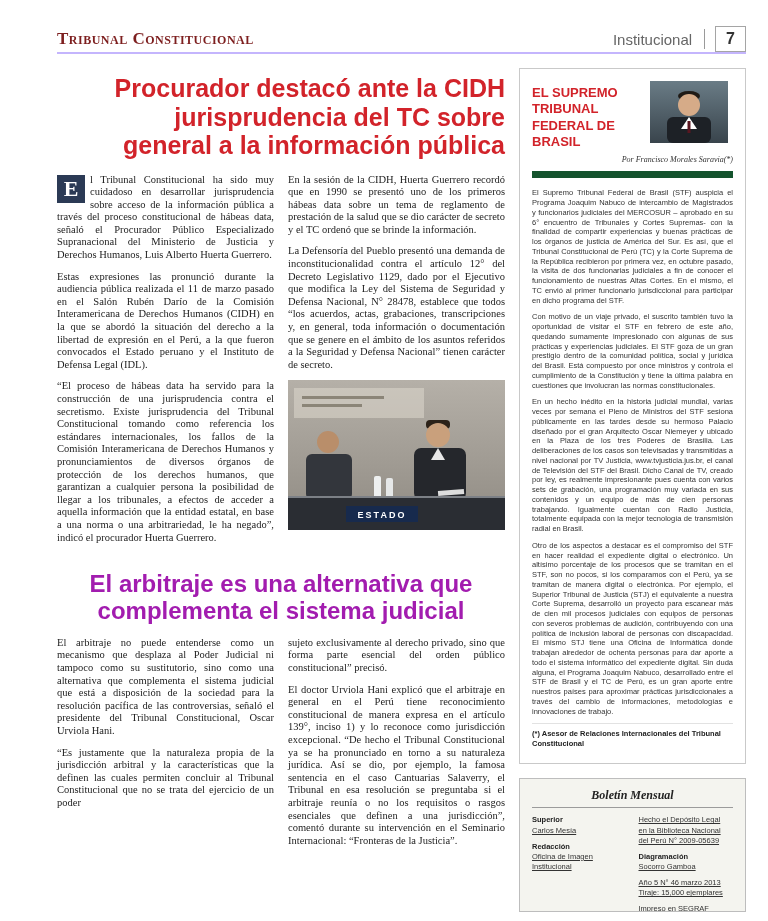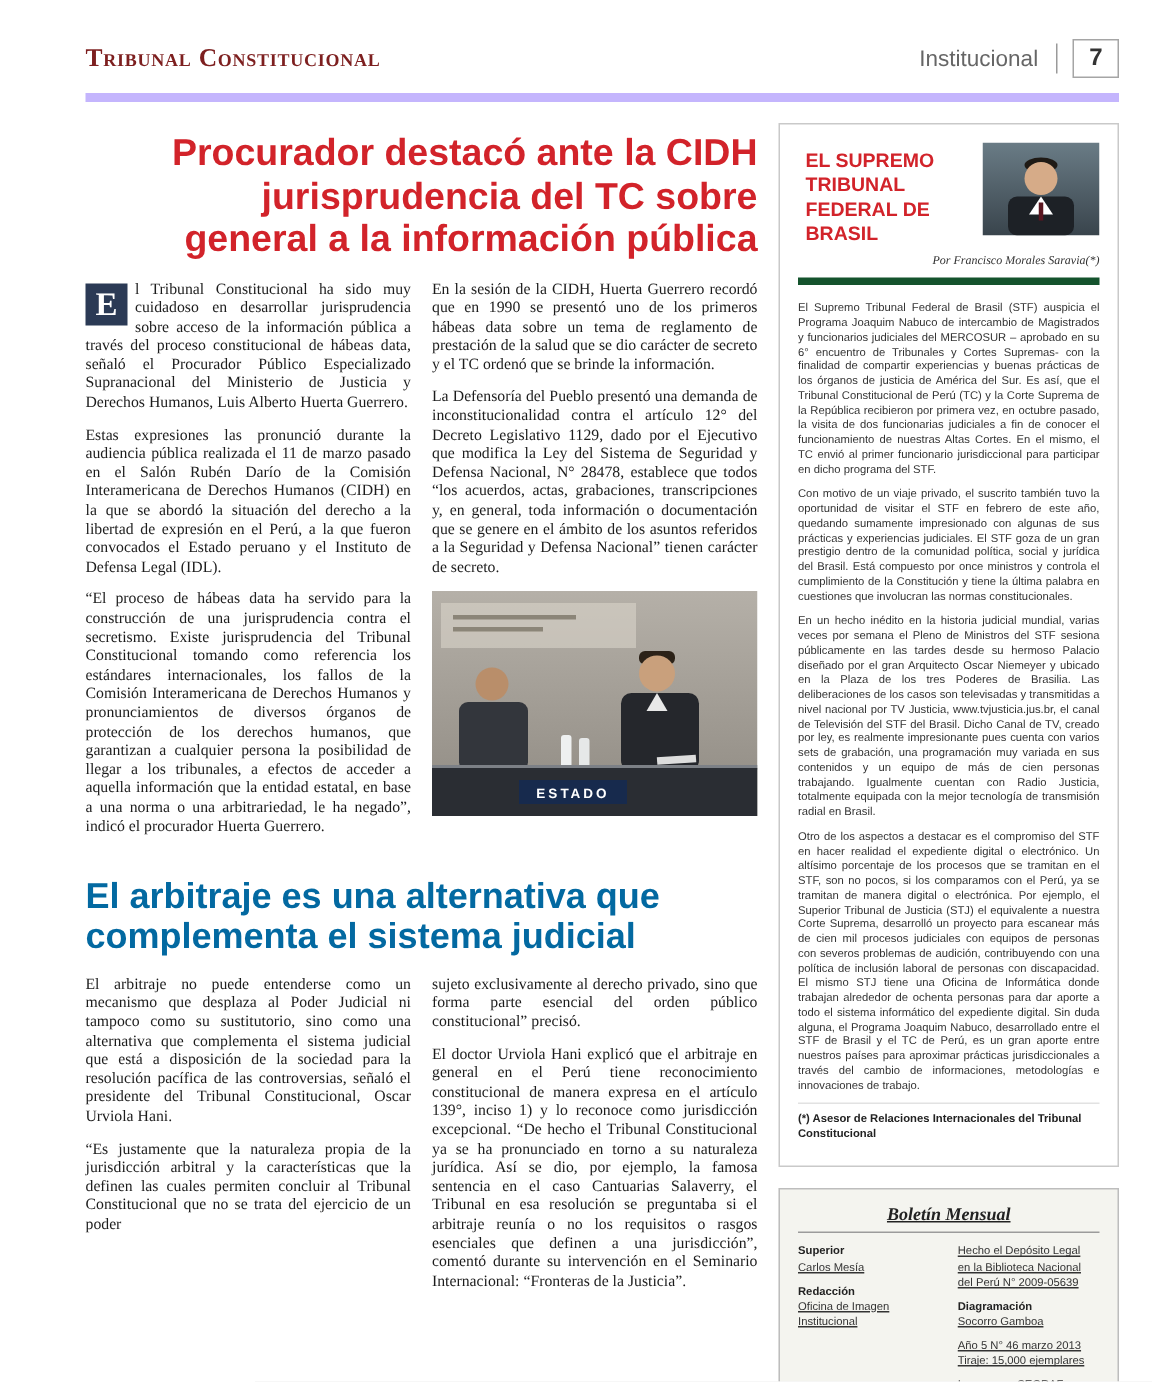--- a/index.html
+++ b/index.html
@@ -12,21 +12,21 @@
     overflow: hidden;
     box-sizing: border-box;
     padding: 26px 22px 0 57px;
     font-family: "Liberation Sans", sans-serif;
     color: #222;
   }
 
   
   .page-header {
     display: flex; justify-content: space-between; align-items: center;
-    border-bottom: 6px solid #c4b5fd; padding-bottom: 10px;
+    border-bottom: 2px solid #c4b5fd; padding-bottom: 0;
   }
   .brand {
     font-family: "Liberation Serif", serif;
     font-variant: small-caps; font-weight: bold;
     font-size: 17px; letter-spacing: .5px; color: #7d1f1f;
   }
   .header-right { display: flex; align-items: center; }
   .section-label { font-size: 15px; color: #666; }
   .vsep { width: 1px; height: 20px; background: #9a9a9a; margin-left: 12px; }
   .page-num {
@@ -39,21 +39,21 @@
   .main { width: 448px; }
   .side { width: 227px; }
 
   
   .a1-title {
     font: bold 25px/1.14 "Liberation Sans", sans-serif;
     color: #d2232a; text-align: right; margin: 6px 0 14px;
   }
   .a2-title {
     font: bold 24px/1.12 "Liberation Sans", sans-serif;
-    color: #0369a1; margin: 18px 0 12px;
+    color: #a21caf; text-align: center; margin: 18px 0 12px;
   }
   .title-line { display: block; }
   .cols { display: flex; gap: 14px; }
   .col { flex: 1; min-width: 0; }
   .bp {
     font: 10.5px/1.2 "Liberation Serif", serif;
     margin: 0 0 9px; text-align: justify; hyphens: auto; color: #1c1c1c;
   }
   .dropcap {
     float: left; width: 28px; height: 28px;
@@ -62,44 +62,44 @@
     margin: 1px 5px 0 0;
   }
   .article-photo { margin-top: 4px; line-height: 0; }
   .article-photo svg { display: block; }
 
   
   .side-box {
     border: 1px solid #c9c9c9; box-sizing: border-box;
     height: 696px; padding: 12px 12px 8px; overflow: hidden; background: #fff;
   }
-  .side-head { display: flex; justify-content: flex-end; align-items: flex-start; }
+  .side-head { display: flex; justify-content: flex-start; align-items: flex-start; }
   .side-title { color: #d2232a; font: bold 13px/1.25 "Liberation Sans", sans-serif; width: 118px; padding-top: 4px; }
   .portrait { line-height: 0; }
   .byline {
     text-align: right; font: italic 8px/1.3 "Liberation Serif", serif;
-    color: #333; margin: 5px 0 10px; border-bottom: 5px solid #14532d; padding-bottom: 6px;
+    color: #333; margin: 5px 0 10px; border-bottom: 7px solid #14532d; padding-bottom: 6px;
   }
   .sp {
     font: 7.5px/1.3 "Liberation Sans", sans-serif;
     text-align: justify; hyphens: auto; color: #333; margin: 0 0 7px;
   }
   .footnote {
     font: bold 7.5px/1.3 "Liberation Sans", sans-serif;
     border-top: 1px solid #e2e2e2; padding-top: 5px; margin-top: 4px; color: #222;
   }
 
   
   .boletin {
     margin-top: 14px; border: 1px solid #bdbdbd; background: #f4f4ef;
     box-sizing: border-box; padding: 9px 12px 8px; height: 134px; overflow: hidden;
   }
   .boletin-title {
     text-align: center; font: bold italic 12px/1.2 "Liberation Serif", serif;
-    color: #222; border-bottom: 1px solid #9b9b9b; padding-bottom: 5px; margin-bottom: 7px; text-decoration: underline;
+    color: #222; border-bottom: 1px solid #9b9b9b; padding-bottom: 5px; margin-bottom: 7px;
   }
   .b-cols { display: flex; gap: 12px; }
   .b-col { flex: 1; min-width: 0; }
   .b-block { margin-bottom: 6px; }
   .b-label { font: bold 7.5px/1.35 "Liberation Sans", sans-serif; color: #222; }
   .b-line  { font: 7.5px/1.35 "Liberation Sans", sans-serif; color: #333; text-decoration: underline; }
 </style>
 </head>
 <body>
 

